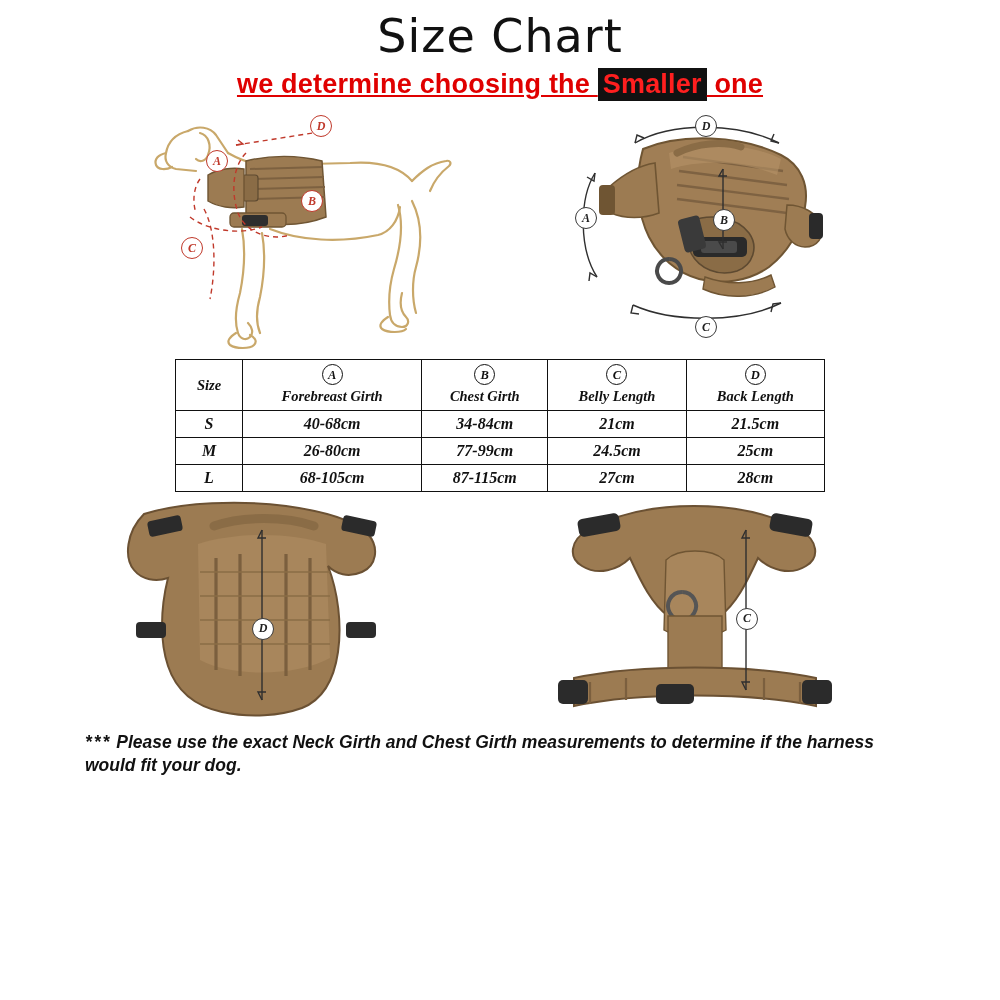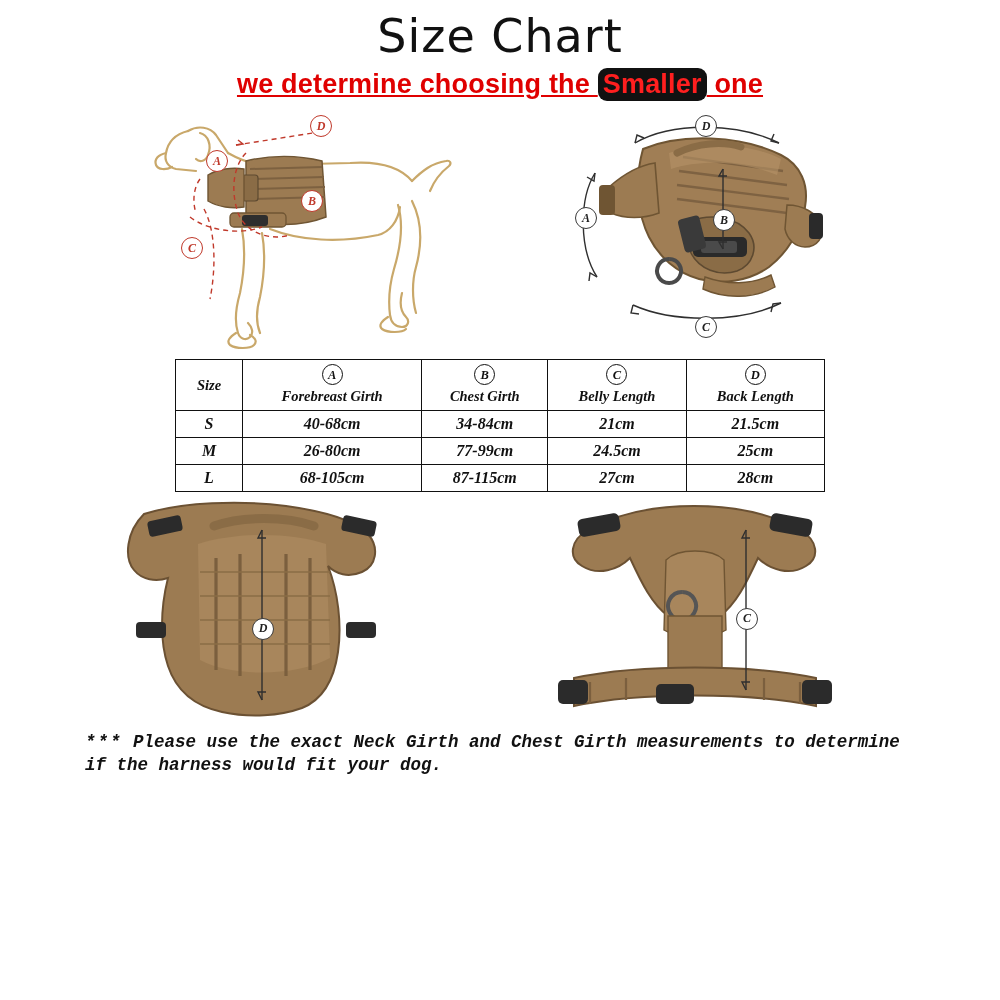--- a/index.html
+++ b/index.html
@@ -41,21 +41,21 @@
   }
   .subtitle-line2 {
     font-size: 27px;
     margin-top: 5px;
     letter-spacing: 0.2px;
   }
   .highlight {
     background: #111;
     color: #ff1f1f;
     padding: 1px 5px;
-    border-radius: 9px;
+    border-radius: 0;
     text-decoration: none;
     display: inline-block;
   }
   .u {
     text-decoration: underline;
   }
 
   
   .illus-row {
     display: flex;
@@ -147,21 +147,21 @@
   }
   .bottom-left, .bottom-right {
     position: relative;
     width: 380px;
     height: 225px;
   }
 
   
   .footer {
     padding: 4px 85px 0 85px;
-    font-family: Liberation Mono, monospace;
+    font-family: Liberation Sans, sans-serif;
     font-size: 17.5px;
     font-weight: bold;
     font-style: italic;
     color: #111;
     line-height: 1.35;
   }
   .stars { letter-spacing: 2px; }
 
   svg { display: block; }
 </style>

